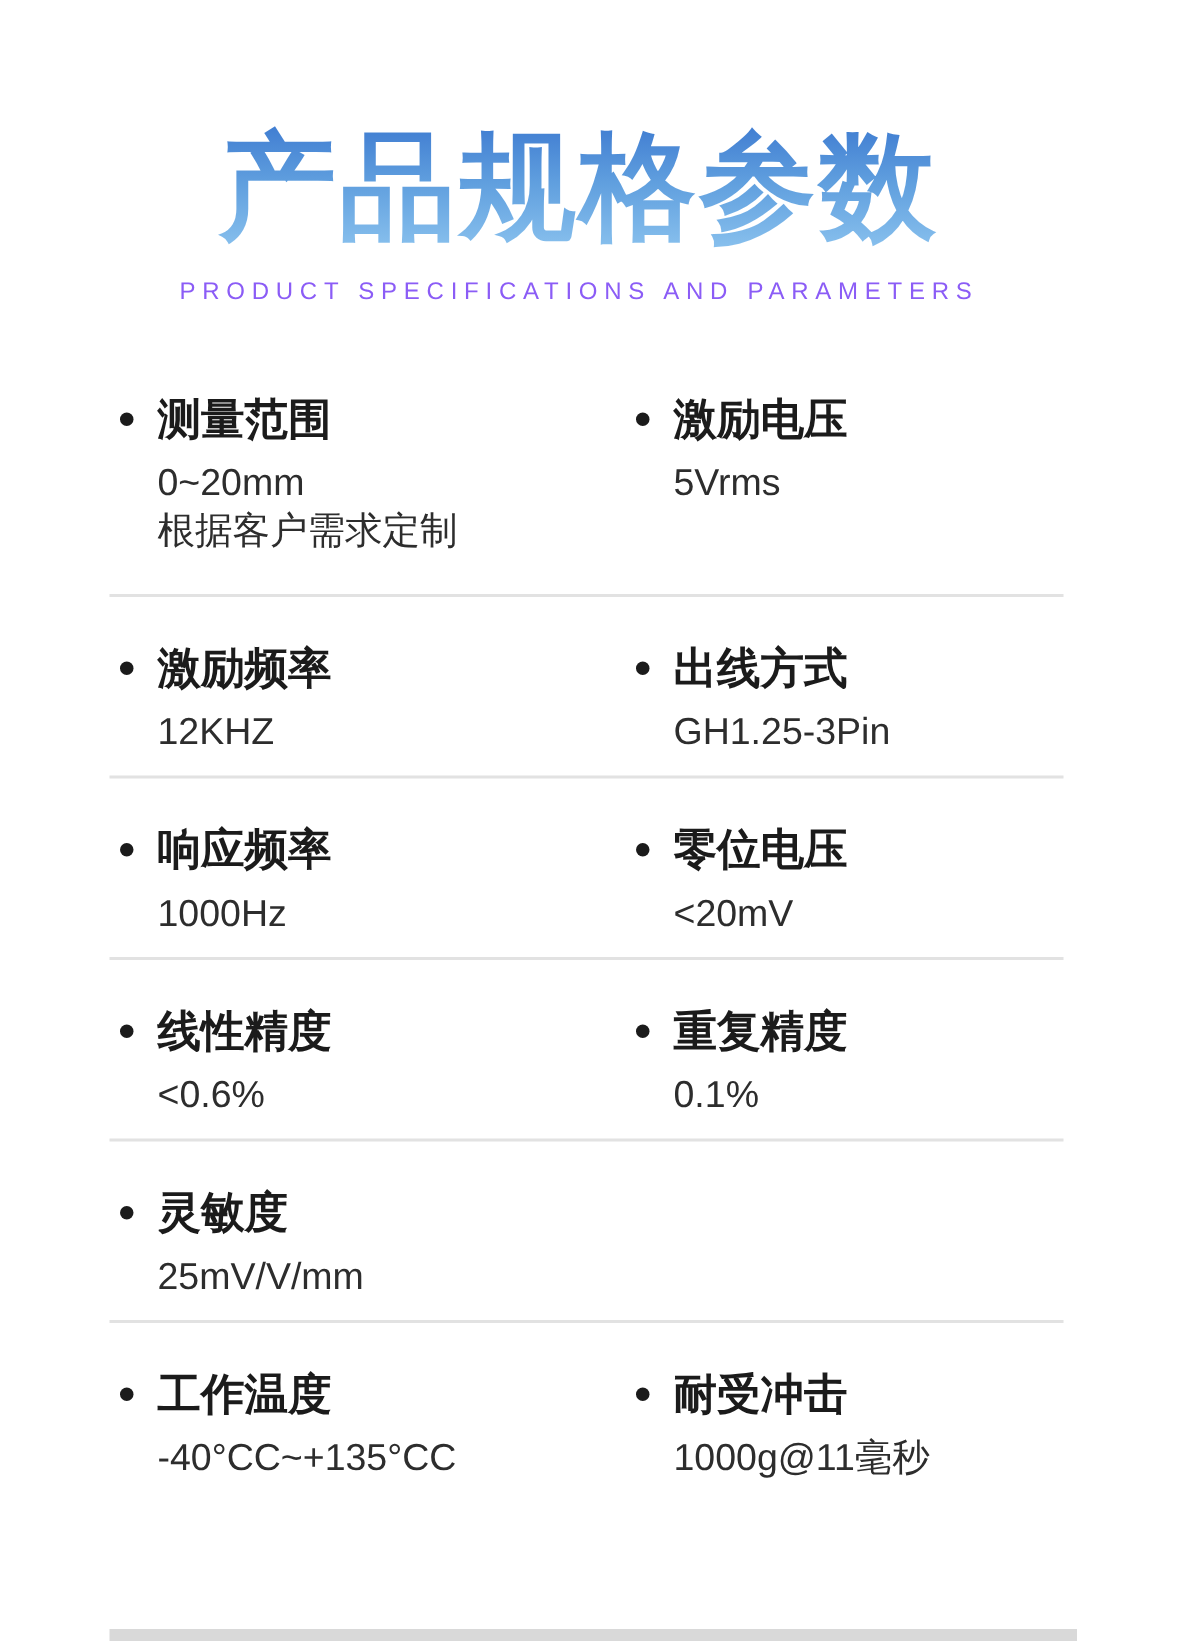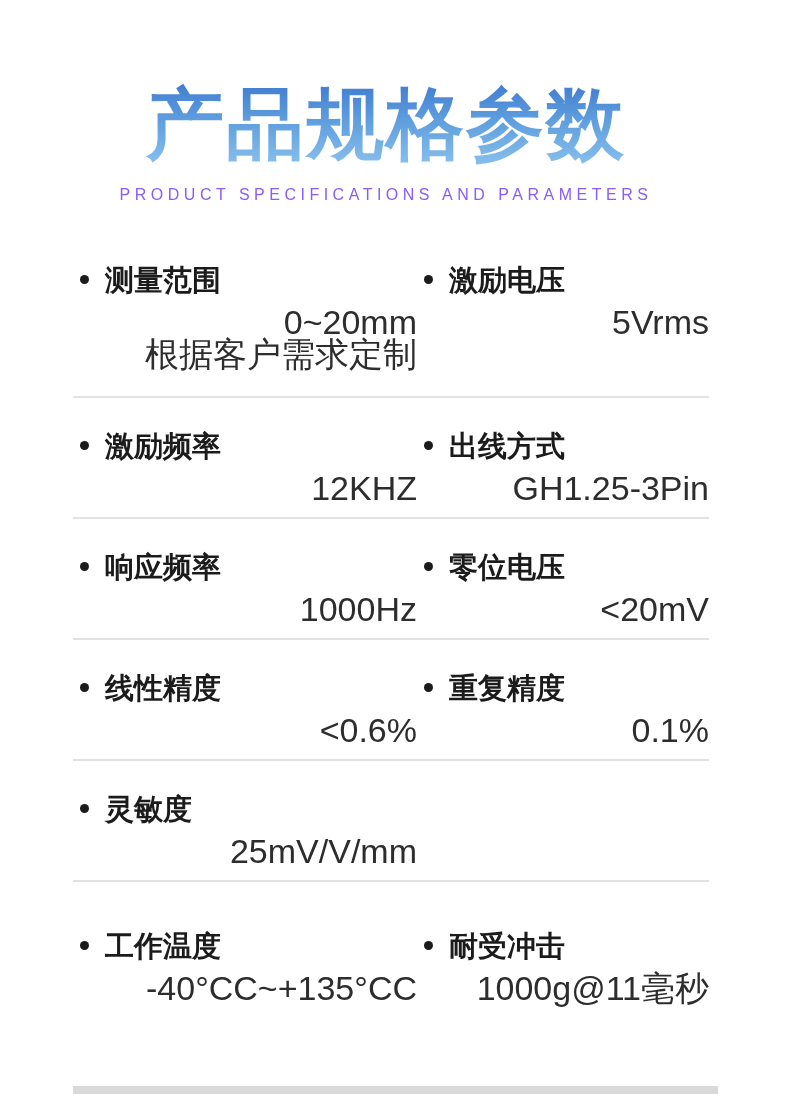--- a/index.html
+++ b/index.html
@@ -31,54 +31,52 @@
   }
   .subtitle {
     margin-top: 18px;
     font-size: 16px;
     font-weight: 400;
     letter-spacing: 4.5px;
     color: #8b5cf6;
   }
   .spec-list {
     margin: 36px 63px 0 73px;
-    text-align: right;
   }
   .spec-row {
     display: grid;
     grid-template-columns: 344px 1fr;
     border-bottom: 2px solid #e2e2e2;
     padding: 30px 0 13px 0;
   }
   .spec-row.first {
     padding: 22px 0 26px 0;
   }
   .spec-row.last {
     border-bottom: none;
-    margin-top: 16px;
   }
   .spec-label {
     display: flex;
     align-items: center;
     font-size: 29px;
     font-weight: bold;
     color: #1b1b1b;
     line-height: 36px;
   }
   .bullet {
     flex: 0 0 auto;
     width: 9px;
     height: 9px;
     border-radius: 50%;
     background: #1b1b1b;
     margin: 0 16px 0 7px;
   }
   .spec-values {
     margin: 8px 0 0 32px;
-    font-size: 34px;
+    font-size: 25px;
     color: #2d2d2d;
   }
   .value-line {
     display: block;
     line-height: 32px;
   }
   .bottom-bar {
     position: absolute;
     left: 73px;
     top: 1086px;

